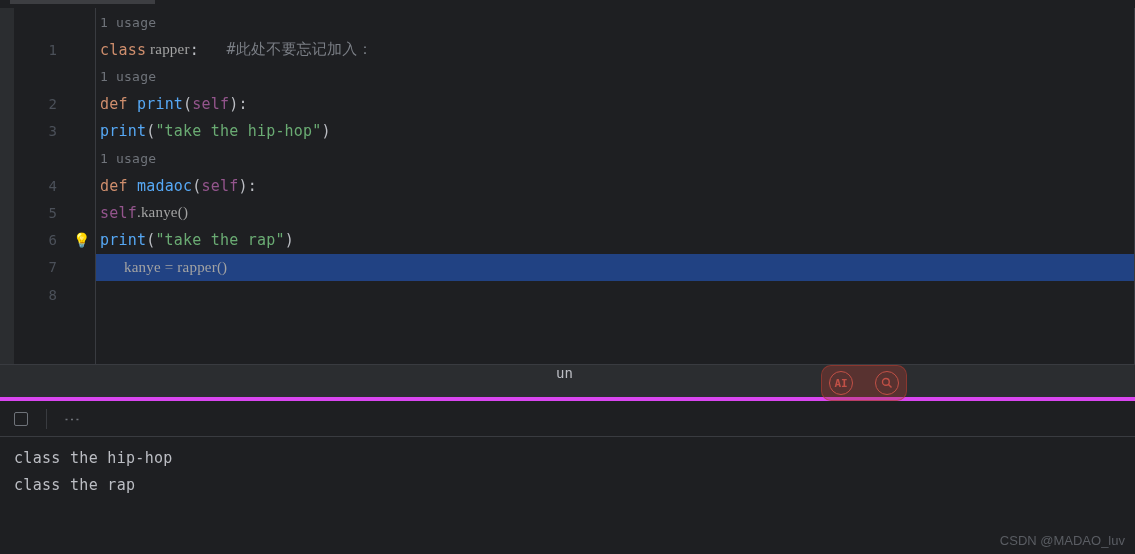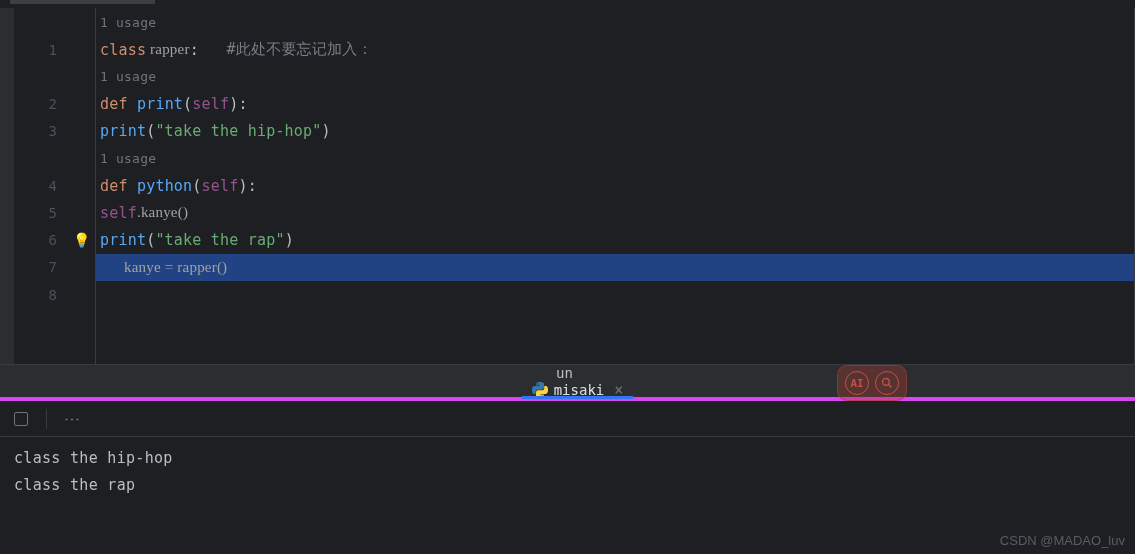--- a/index.html
+++ b/index.html
@@ -137,21 +137,21 @@
 .tab-close {
   margin-left: 10px;
   color: #6f737a;
   font-size: 15px;
   cursor: pointer;
 }
 .ai-badges {
   position: absolute;
   right: 228px;
   display: flex;
-  gap: 0;
+  gap: 16px;
   background: rgba(173,60,48,0.35);
   border-radius: 10px;
   padding: 5px 7px;
   border: 1px solid rgba(173,60,48,0.6);
 }
 .ai-icon {
   width: 24px;
   height: 24px;
   border: 1.5px solid #c15046;
   border-radius: 50%;
@@ -229,40 +229,32 @@
     <div class="gutter-line">7</div>
     <div class="gutter-line">8</div>
   </div>
   <div class="code-area">
     <div class="code-line usage-line">1 usage</div>
     <div class="code-line"><span class="kw">class</span><span class="ident"> rapper</span><span class="punct">:</span><span class="comment">   #此处不要忘记加入：</span></div>
     <div class="code-line usage-line">    <span>1 usage</span></div>
     <div class="code-line">    <span class="kw">def</span><span class="fn"> print</span><span class="punct">(</span><span class="self">self</span><span class="punct">):</span></div>
     <div class="code-line">        <span class="fn">print</span><span class="punct">(</span><span class="str">"take the hip-hop"</span><span class="punct">)</span></div>
     <div class="code-line usage-line">    <span>1 usage</span></div>
-    <div class="code-line">    <span class="kw">def</span><span class="fn"> python</span><span class="punct">(</span><span class="self">self</span><span class="punct">):</span></div>
+    <div class="code-line">    <span class="kw">def</span><span class="fn"> madaoc</span><span class="punct">(</span><span class="self">self</span><span class="punct">):</span></div>
     <div class="code-line">        <span class="self">self</span><span class="ident">.kanye()</span></div>
     <div class="code-line">        <span class="fn">print</span><span class="punct">(</span><span class="str">"take the rap"</span><span class="punct">)</span></div>
     <div class="code-line highlighted"><span class="ident">kanye = rapper()</span></div>
   </div>
 </div>
 
 <div class="panel-divider"></div>
 
 <div class="run-panel">
   <div class="run-tabs">
     <span class="run-label">un</span>
-    <div class="run-tab active">
-      <svg class="python-icon" viewBox="0 0 16 16">
-        <path fill="#3776ab" d="M7.9 0C4 0 4.2 1.7 4.2 1.7v1.8h3.8v.5H2.7S0 3.7 0 7.9c0 4.2 2.3 4 2.3 4h1.4V10s-.1-2.3 2.3-2.3h3.8s2.2 0 2.2-2.1V2S12.3 0 7.9 0zM5.8 1.2a.7.7 0 1 1 0 1.4.7.7 0 0 1 0-1.4z"></path>
-        <path fill="#ffd43b" d="M8.1 16c3.9 0 3.7-1.7 3.7-1.7v-1.8H8V12h5.3s2.7.3 2.7-3.9c0-4.2-2.3-4-2.3-4h-1.4V6s.1 2.3-2.3 2.3H6.2s-2.2 0-2.2 2.1V14s-.3 2 4.1 2zm2.1-1.2a.7.7 0 1 1 0-1.4.7.7 0 0 1 0 1.4z"></path>
-      </svg>
-      <span class="tab-name">misaki</span>
-      <span class="tab-close">×</span>
-    </div>
     <div class="ai-badges">
       <div class="ai-icon">AI</div>
       <div class="ai-icon">
         <svg width="12" height="12" viewBox="0 0 16 16">
             <circle cx="6.5" cy="6.5" r="4.5" fill="none" stroke="#c15046" stroke-width="1.8"></circle>
             <line x1="10" y1="10" x2="14" y2="14" stroke="#c15046" stroke-width="1.8"></line>
           </svg>
       </div>
     </div>
   </div>

